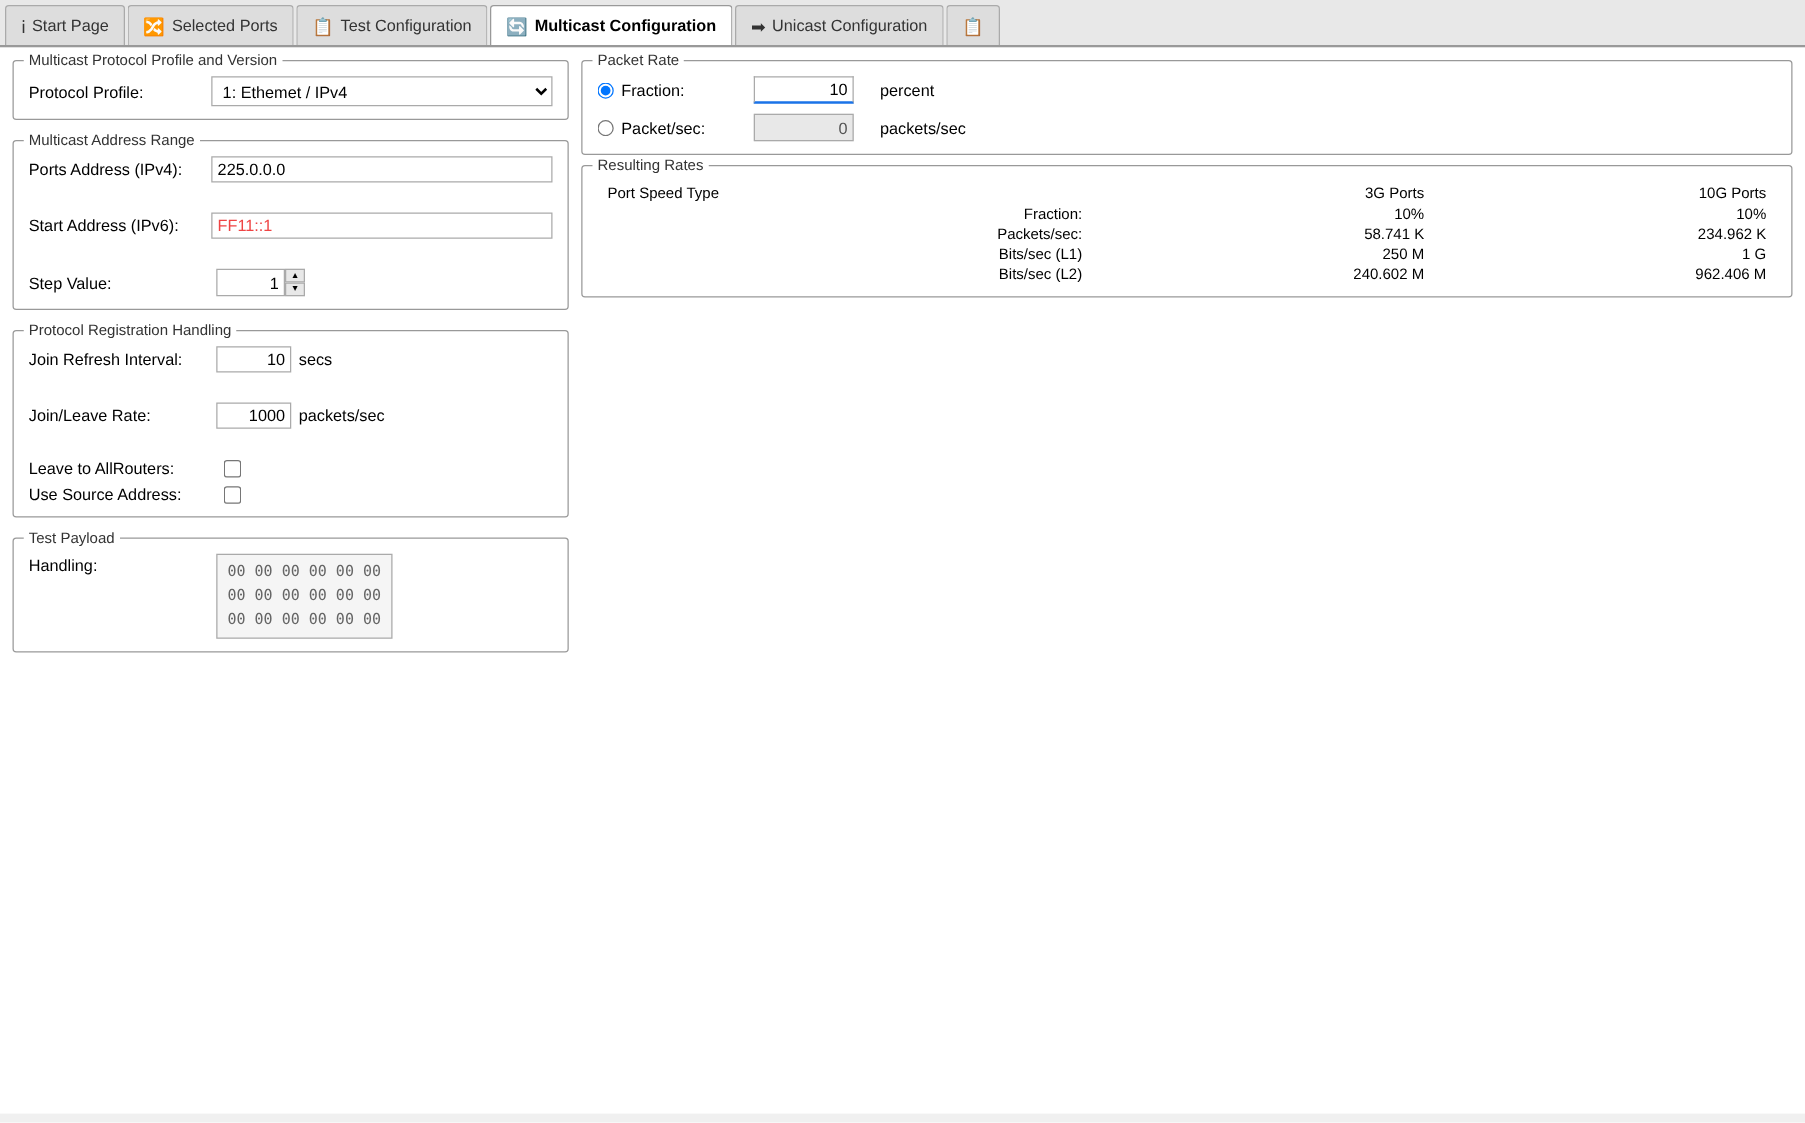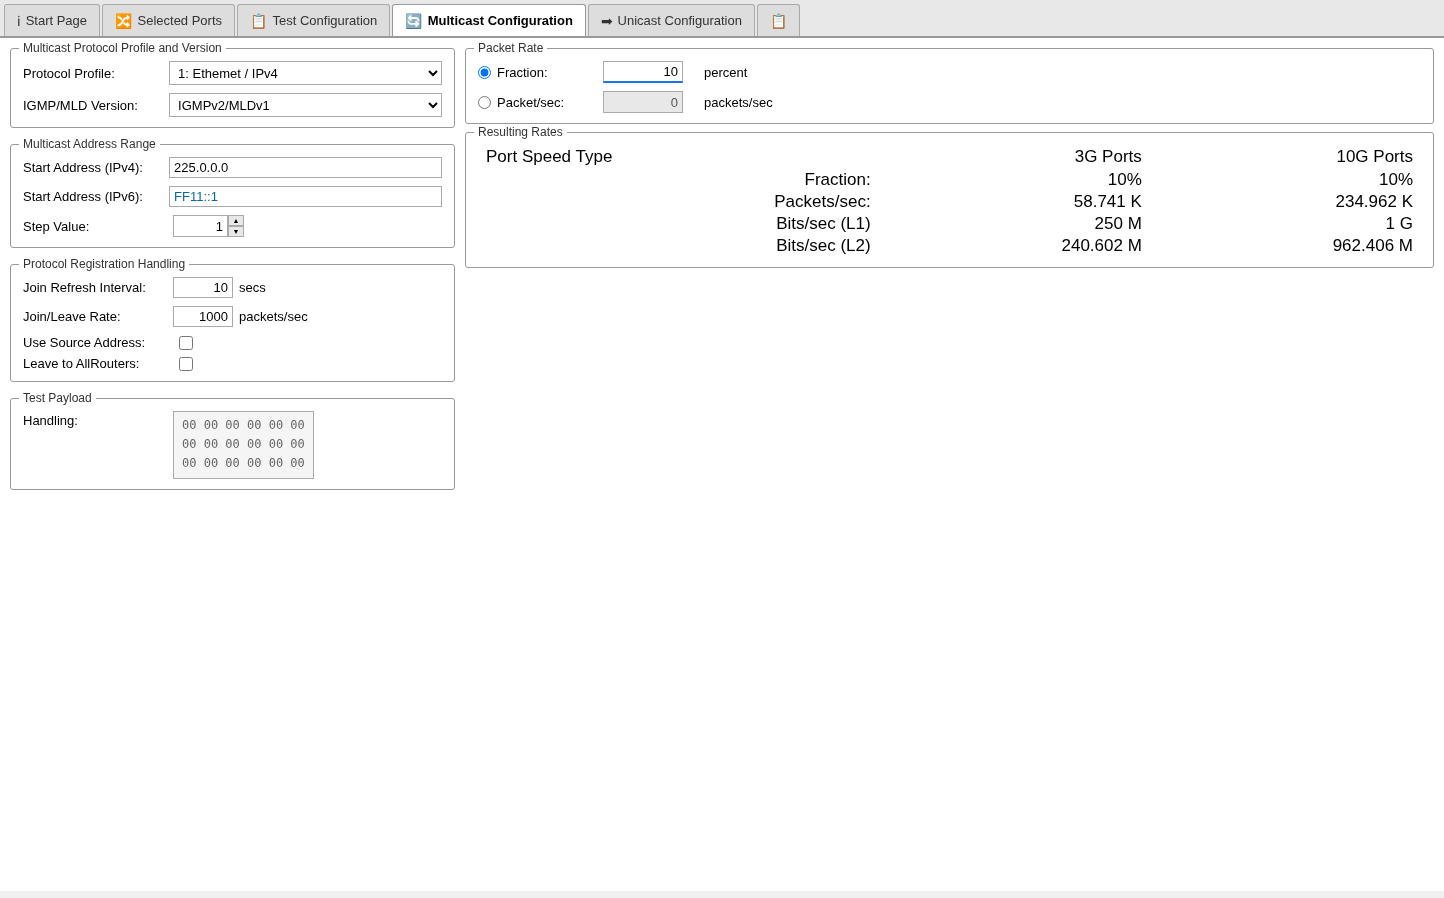--- a/index.html
+++ b/index.html
@@ -79,21 +79,21 @@
       background: #fff;
       padding: 0 4px;
       font-size: 12px;
       color: #333;
     }
 
     
     .form-row {
       display: flex;
       align-items: center;
-      margin-bottom: 8px;
+      margin-bottom: 24px;
     }
     .form-row:last-child {
       margin-bottom: 0;
     }
     .form-label {
       width: 150px;
       font-size: 13px;
       color: #000;
     }
 
@@ -109,21 +109,21 @@
     select {
       width: 280px;
       height: 24px;
     }
 
     .text-input-full {
       width: 280px;
     }
     .text-input-disabled {
       background: #e8e8e8;
-      color: #0369a1;
+      color: #ef4444;
     }
 
     
     .spinner-wrap {
       display: flex;
       align-items: center;
     }
     .spinner-input {
       width: 55px;
       text-align: right;
@@ -201,21 +201,21 @@
     }
     .unit-label {
       margin-left: 15px;
       font-size: 13px;
     }
 
     
     .rates-table {
       width: 100%;
       border-collapse: collapse;
-      font-size: 17px;
+      font-size: 12px;
     }
     .rates-table th, .rates-table td {
       text-align: right;
       padding: 2px 8px;
     }
     .rates-table th:first-child, .rates-table td:first-child {
       text-align: right;
     }
     .rates-table thead th {
       font-weight: normal;
@@ -283,34 +283,27 @@
       <span class="group-box-title">Multicast Protocol Profile and Version</span>
 
       <div class="form-row">
         <span class="form-label">Protocol Profile:</span>
         <select>
           <option>1: Ethemet / IPv4</option>
           <option>2: Ethernet / IPv6</option>
         </select>
       </div>
 
-      <div class="form-row">
-        <span class="form-label">IGMP/MLD Version:</span>
-        <select>
-          <option>IGMPv2/MLDv1</option>
-          <option>IGMPv3/MLDv2</option>
-        </select>
-      </div>
     </div>
 
     <div class="group-box">
       <span class="group-box-title">Multicast Address Range</span>
 
       <div class="form-row">
-        <span class="form-label">Start Address (IPv4):</span>
+        <span class="form-label">Ports Address (IPv4):</span>
         <input type="text" class="text-input-full" value="225.0.0.0" style="">
       </div>
 
       <div class="form-row">
         <span class="form-label">Start Address (IPv6):</span>
         <input type="text" class="text-input-full text-input-disabled" value="FF11::1" disabled="" style="">
       </div>
 
       <div class="form-row">
         <span class="form-label">Step Value:</span>
@@ -333,26 +326,26 @@
         <span style="margin-left:6px;">secs</span>
       </div>
 
       <div class="form-row">
         <span class="form-label">Join/Leave Rate:</span>
         <input type="text" style="width: 60px; text-align: right;" value="1000">
         <span style="margin-left:6px;">packets/sec</span>
       </div>
 
       <div class="checkbox-row">
+        <span style="width:150px;">Leave to AllRouters:</span>
+        <input type="checkbox" style="">
+      </div>
+
+      <div class="checkbox-row">
         <span style="width:150px;">Use Source Address:</span>
-        <input type="checkbox" style="">
-      </div>
-
-      <div class="checkbox-row">
-        <span style="width:150px;">Leave to AllRouters:</span>
         <input type="checkbox" style="">
       </div>
     </div>
 
     <div class="group-box">
       <span class="group-box-title">Test Payload</span>
 
 
       <div class="form-row" style="align-items:flex-start;">
         <span class="form-label" style="padding-top:2px;">Handling:</span>

